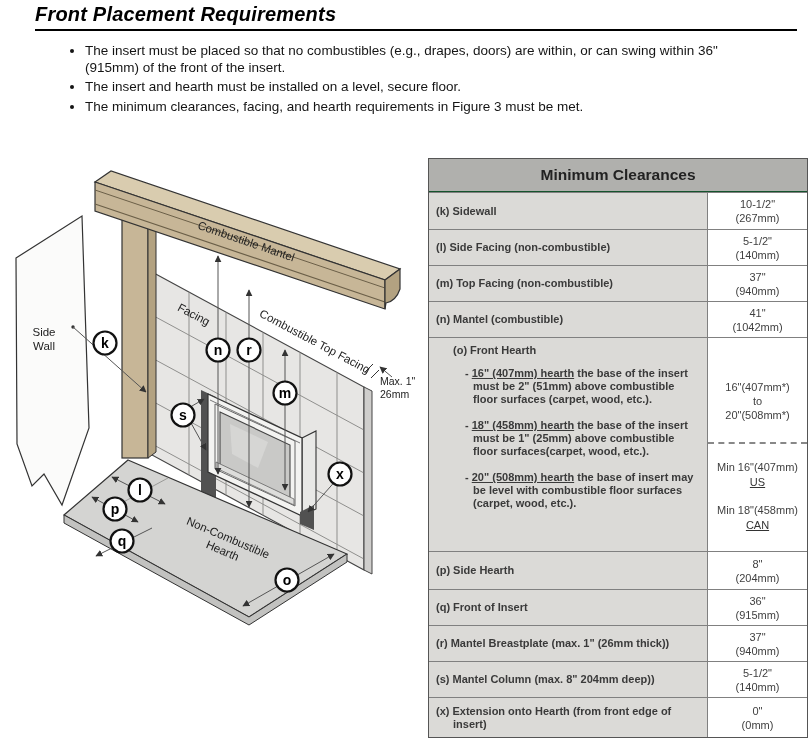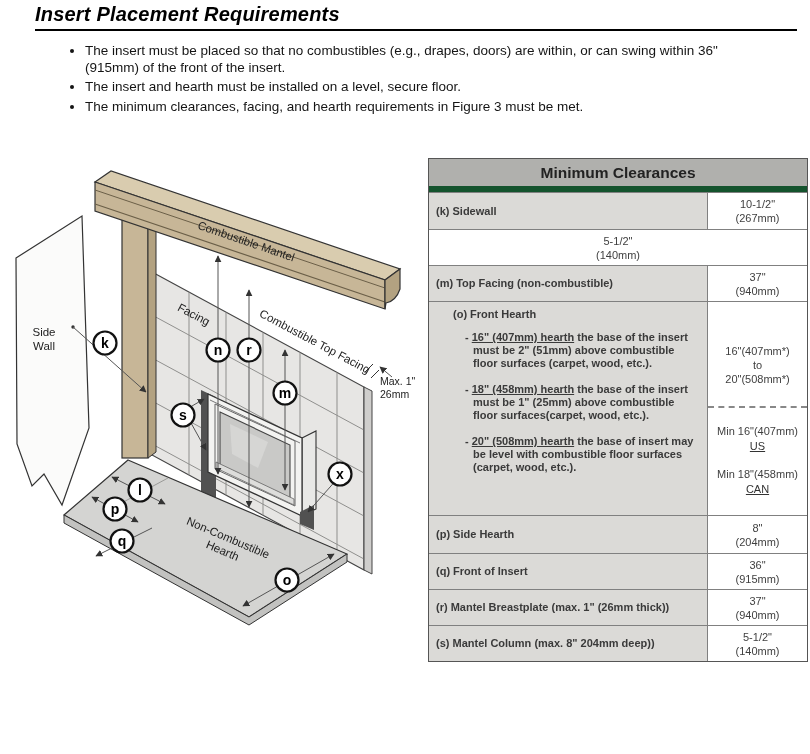--- a/index.html
+++ b/index.html
@@ -18,21 +18,21 @@
   .title-rule{position:absolute;left:35px;top:29px;width:762px;height:2px;background:#000;}
   ul.bullets{position:absolute;left:62px;top:42px;width:690px;margin:1px;padding:0 0 0 22px;
              font-size:13.5px;line-height:1.24;color:#151515;}
   ul.bullets li{margin:0 0 3px 0;}
 
   
   .clr-table{position:absolute;left:428px;top:158px;width:380px;border:1px solid #555;
              box-sizing:border-box;background:#fff;}
   .t-header{height:33px;background:var(--table_header_bg);display:flex;align-items:center;
             justify-content:center;font-size:15.5px;font-weight:bold;color:#222;
-            border-bottom:6px solid #14532d;box-sizing:border-box;}
+            border-bottom:1px solid #14532d;box-sizing:border-box;}
   .t-row{display:flex;border-top:1px solid var(--table_border);box-sizing:border-box;justify-content:center;}
   .t-row:first-of-type{border-top:none;}
   .t-label{width:279px;background:var(--table_label_bg);display:flex;align-items:center;
            font-weight:bold;font-size:11px;color:var(--text_dark);
            padding:2px 6px 2px 7px;box-sizing:border-box;line-height:13px;
            border-right:1px solid var(--table_border);}
   .t-label .hang{display:block;text-indent:-17px;padding-left:17px;}
   .t-val{flex:1;display:flex;flex-direction:column;justify-content:center;text-align:center;
          font-size:11px;color:#3f3f3f;line-height:14px;background:#fff;box-sizing:border-box;}
   
@@ -45,21 +45,21 @@
   .fh-divider{border-top:2px dashed #888;width:100%;margin-top:0;}
   .fh-mins{margin-top:16px;line-height:15px;}
   .fh-gap{height:13px;}
   .uline-bold{font-weight:normal;text-decoration:underline;color:#333;}
 </style>
 </head>
 <body>
 
 <div class="page">
 
-  <div class="title">Insert Placement Requirements</div>
+  <div class="title">Front Placement Requirements</div>
   <div class="title-rule"></div>
 
   <ul class="bullets">
     <li>The insert must be placed so that no combustibles (e.g., drapes, doors) are within, or can swing within 36" (915mm) of the front of the insert.</li>
     <li>The insert and hearth must be installed on a level, secure floor.</li>
     <li>The minimum clearances, facing, and hearth requirements in Figure 3 must be met.</li>
   </ul>
 
   <svg style="position:absolute;left:0;top:155px;" width="430" height="599" viewBox="0 155 430 599" font-family="Liberation Sans, sans-serif">
     <defs>
@@ -205,32 +205,44 @@
     <div class="t-row" style="height:37px">
       <div class="t-label">
           <span class="hang">(k) Sidewall</span>
         </div>
       <div class="t-val">
           <span>10-1/2"</span>
           <span>(267mm)</span>
         </div>
     </div>
     <div class="t-row" style="height:36px">
+      <div class="t-label">
+          <span class="hang">(l) Side Facing (non-combustible)</span>
+        </div>
       <div class="t-val">
           <span>5-1/2"</span>
           <span>(140mm)</span>
         </div>
     </div>
     <div class="t-row" style="height:36px">
       <div class="t-label">
           <span class="hang">(m) Top Facing (non-combustible)</span>
         </div>
       <div class="t-val">
           <span>37"</span>
           <span>(940mm)</span>
+        </div>
+    </div>
+    <div class="t-row" style="height:36px">
+      <div class="t-label">
+          <span class="hang">(n) Mantel (combustible)</span>
+        </div>
+      <div class="t-val">
+          <span>41"</span>
+          <span>(1042mm)</span>
         </div>
     </div>
 
     <div class="t-row" style="height:214px">
       <div class="t-label fh">
         <span class="fh-head" style="display:block">(o) Front Hearth</span>
         <span class="fh-item"><span>-</span> <u>16" (407mm) hearth</u><span> the base of the insert must be 2" (51mm) above combustible floor surfaces (carpet, wood, etc.).</span></span>
         <span class="fh-item"><span>-</span> <u>18" (458mm) hearth</u><span> the base of the insert must be 1" (25mm) above combustible floor surfaces(carpet, wood, etc.).</span></span>
         <span class="fh-item"><span>-</span> <u>20" (508mm) hearth</u><span> the base of insert may be level with combustible floor surfaces (carpet, wood, etc.).</span></span>
       </div>
@@ -280,15 +292,24 @@
     </div>
     <div class="t-row" style="height:36px">
       <div class="t-label">
           <span class="hang">(s) Mantel Column (max. 8" 204mm deep))</span>
         </div>
       <div class="t-val">
           <span>5-1/2"</span>
           <span>(140mm)</span>
         </div>
     </div>
+    <div class="t-row" style="height:40px">
+      <div class="t-label">
+          <span class="hang">(x) Extension onto Hearth (from front edge of insert)</span>
+        </div>
+      <div class="t-val">
+          <span>0"</span>
+          <span>(0mm)</span>
+        </div>
+    </div>
   </div>
 
 </div>
 
 </body></html>

